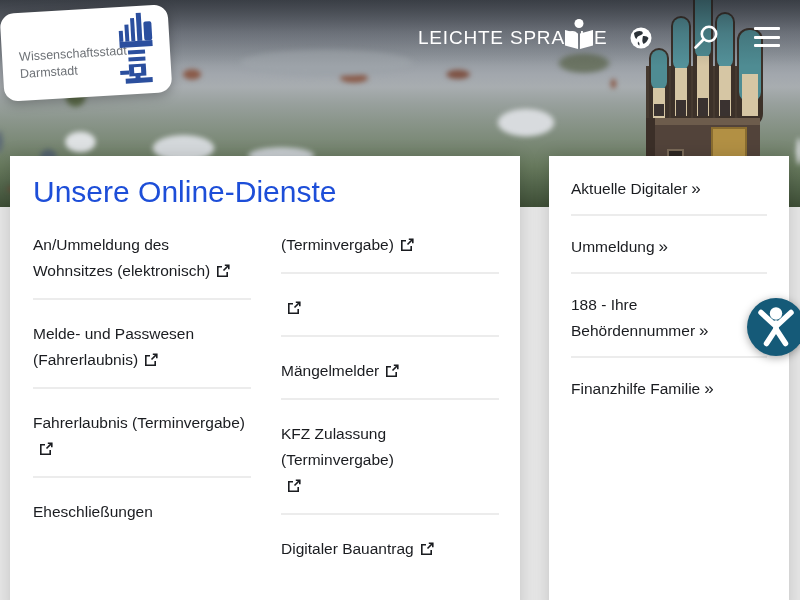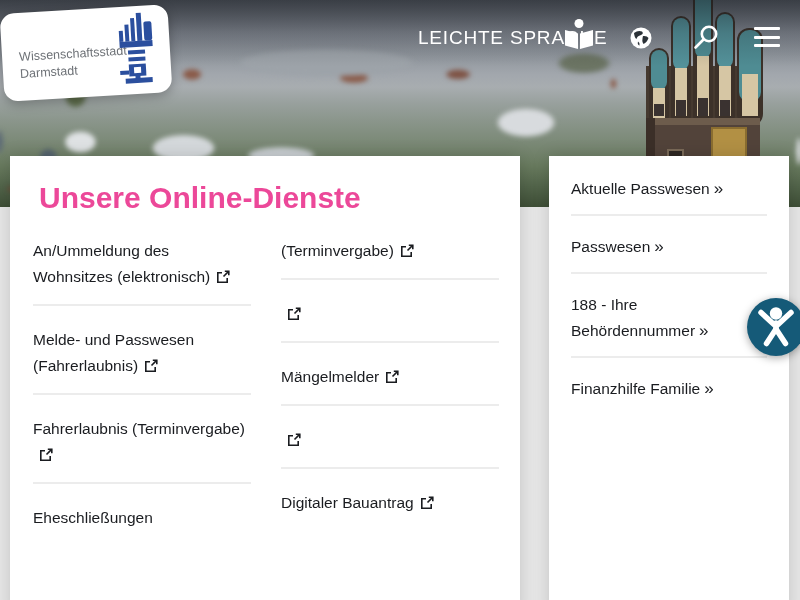--- a/index.html
+++ b/index.html
@@ -60,21 +60,21 @@
   .icon-reader{left:563px;top:18px;width:32px;height:34px;}
   .icon-globe{left:630px;top:27px;width:22px;height:22px;}
   .icon-search{left:693px;top:24px;width:26px;height:26px;}
   .icon-burger{left:754px;top:27px;width:26px;height:20px;display:flex;flex-direction:column;justify-content:space-between;}
   .icon-burger span{display:block;height:3px;background:#fff;border-radius:1px;}
 
   
   .card{position:absolute;top:156px;background:#fff;box-shadow:0 0 16px rgba(0,0,0,.15);z-index:10;}
   .card-services{left:10px;width:510px;height:460px;padding:20px 0 0 23px;box-sizing:border-box;}
   .card-often{left:549px;width:240px;height:460px;padding:20px 22px 0 22px;box-sizing:border-box;}
-  .card h2{margin:6px;font-size:30px;line-height:31px;font-weight:700;color:#ec4899;}
+  .card h2{margin:0;font-size:30px;line-height:31px;font-weight:400;color:#1d4ed8;}
   .cols{display:flex;gap:30px;margin-top:25px;}
   .col{width:218px;}
   .col--first{padding-top:20px;}
   ul.link-list{list-style:none;margin:0;padding:0;}
   ul.link-list li{padding:21px 0 14px;border-bottom:2px solid #ececec;font-size:15.5px;line-height:26px;
     color:#1a1c20;cursor:pointer;}
   ul.link-list li:first-child{padding-top:0;}
   ul.link-list li:last-child{border-bottom:none;}
   .lbl{white-space:pre-line;}
   .ext{display:inline-block;margin-left:6px;vertical-align:-2px;}
@@ -216,38 +216,39 @@
           <li><svg class="ext" width="14" height="14" viewBox="0 0 14 14" fill="none" stroke="#1a1c20" stroke-width="1.6">
               <path d="M6 2.8 H1.8 V12.2 H11.2 V8"></path>
               <path d="M7.5 6.5 L12.6 1.4"></path>
               <path d="M8.8 1.2 H12.8 V5.2"></path>
             </svg></li>
           <li><span class="lbl">Mängelmelder</span><svg class="ext" width="14" height="14" viewBox="0 0 14 14" fill="none" stroke="#1a1c20" stroke-width="1.6">
               <path d="M6 2.8 H1.8 V12.2 H11.2 V8"></path>
               <path d="M7.5 6.5 L12.6 1.4"></path>
               <path d="M8.8 1.2 H12.8 V5.2"></path>
             </svg></li>
-          <li><svg class="ext" width="14" height="14" viewBox="0 0 14 14" fill="none" stroke="#1a1c20" stroke-width="1.6">
+          <li><span class="lbl">KFZ Zulassung (Terminvergabe)
+</span><svg class="ext" width="14" height="14" viewBox="0 0 14 14" fill="none" stroke="#1a1c20" stroke-width="1.6">
               <path d="M6 2.8 H1.8 V12.2 H11.2 V8"></path>
               <path d="M7.5 6.5 L12.6 1.4"></path>
               <path d="M8.8 1.2 H12.8 V5.2"></path>
             </svg></li>
           <li><span class="lbl">Digitaler Bauantrag</span><svg class="ext" width="14" height="14" viewBox="0 0 14 14" fill="none" stroke="#1a1c20" stroke-width="1.6">
               <path d="M6 2.8 H1.8 V12.2 H11.2 V8"></path>
               <path d="M7.5 6.5 L12.6 1.4"></path>
               <path d="M8.8 1.2 H12.8 V5.2"></path>
             </svg></li>
         </ul>
     </div>
   </section>
 
   <section class="card card-often">
     <ul class="link-list often-list">
-        <li><span class="lbl">Aktuelle Passwesen</span><span class="arrow">»</span></li>
-        <li><span class="lbl">Passwesen</span><span class="arrow">»</span></li>
+        <li><span class="lbl">Aktuelle Digitaler</span><span class="arrow">»</span></li>
+        <li><span class="lbl">Ummeldung</span><span class="arrow">»</span></li>
         <li><span class="lbl">188 - Ihre
 Behördennummer</span><span class="arrow">»</span></li>
         <li><span class="lbl">Finanzhilfe Familie</span><span class="arrow">»</span></li>
       </ul>
   </section>
 
   <button class="a11y-btn">
     <svg width="58" height="58" viewBox="0 0 58 58" fill="none" stroke="#fff" stroke-width="5.5" stroke-linecap="round">
       <circle cx="29" cy="15.5" r="6.2" fill="#fff" stroke="none"></circle>
       <path d="M14 14.5 L27 26.5"></path>

